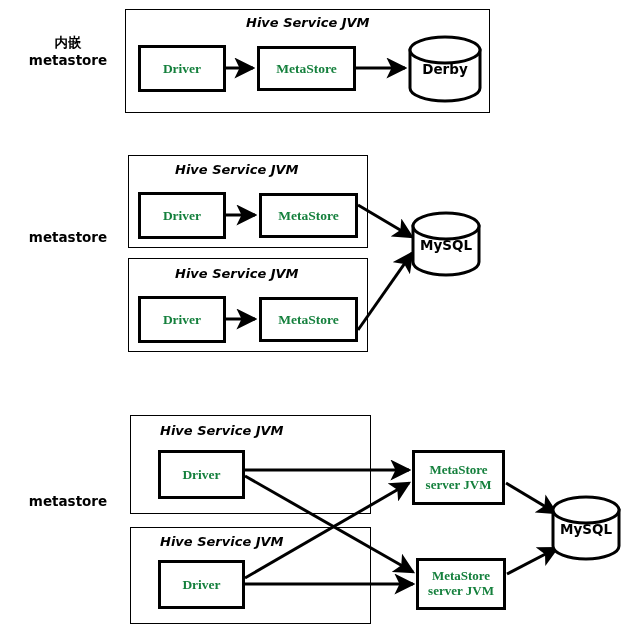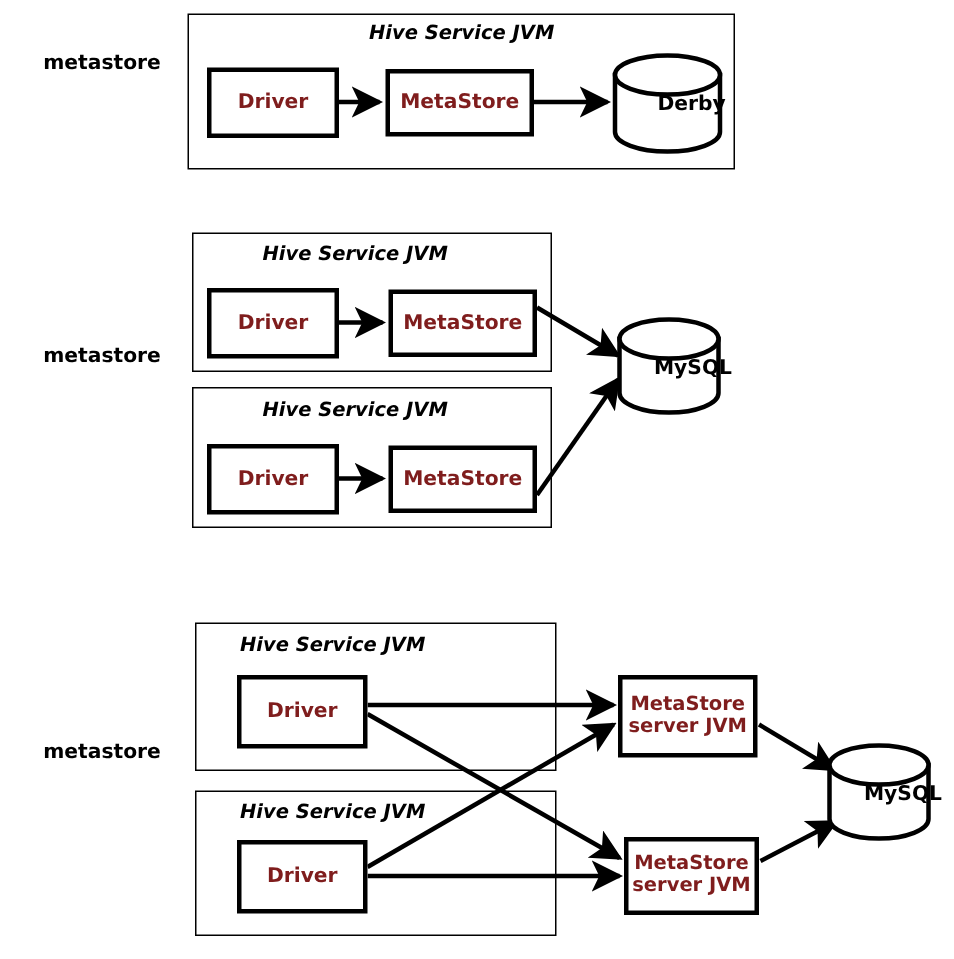--- a/index.html
+++ b/index.html
@@ -56,42 +56,42 @@
   .node-box {
     position: absolute;
     box-sizing: border-box;
     border: 3px solid #000000;
     background: #ffffff;
     display: flex;
     align-items: center;
     justify-content: center;
     font-weight: bold;
     font-size: 13.5px;
-    color: #7f1d1d;
+    color: #15803d;
     text-align: center;
     line-height: 1.12;
+    font-family: Liberation Serif, serif;
   }
   .node-box.two-line {
     font-size: 13px;
     padding: 0 2px;
   }
   .outer-box {
     position: absolute;
     box-sizing: border-box;
     border: 1px solid #000000;
     background: transparent;
   }
   .cyl-label {
     position: absolute;
     font-weight: bold;
     font-size: 13.5px;
     color: #000000;
     text-align: center;
     white-space: nowrap;
-    margin-left: 16px;
   }
 </style>
 </head>
 <body>
 
 <div id="diagram-root">
 
   <svg class="svg-layer" viewBox="0 0 636 639" xmlns="http://www.w3.org/2000/svg">
     <defs>
       <marker id="ah" markerWidth="7" markerHeight="7" refX="6.2" refY="3.5" orient="auto" markerUnits="strokeWidth">
@@ -143,20 +143,21 @@
       <line x1="507" y1="574" x2="557" y2="548" stroke="#000" stroke-width="3" marker-end="url(#ah)"></line>
 
       <g fill="#fff" stroke="#000" stroke-width="3">
         <path d="M553,510 L553,546 A33,13 0 0 0 619,546 L619,510 Z"></path>
         <ellipse cx="586" cy="510" rx="33" ry="13"></ellipse>
       </g>
     </g>
   </svg>
 
   <div class="mode-label" style="top:33px;">
+    <span class="cn">内嵌</span>
     <span class="en">metastore</span>
   </div>
 
   <div class="outer-box" style="left:125px; top:9px; width:365px; height:104px;"></div>
 
   <div class="jvm-title" style="left:246px; top:15px;">Hive Service JVM</div>
 
   <div class="node-box" style="left:138px; top:45px; width:88px; height:47px;">Driver</div>
 
   <div class="node-box" style="left:257px; top:46px; width:99px; height:45px;">MetaStore</div>

